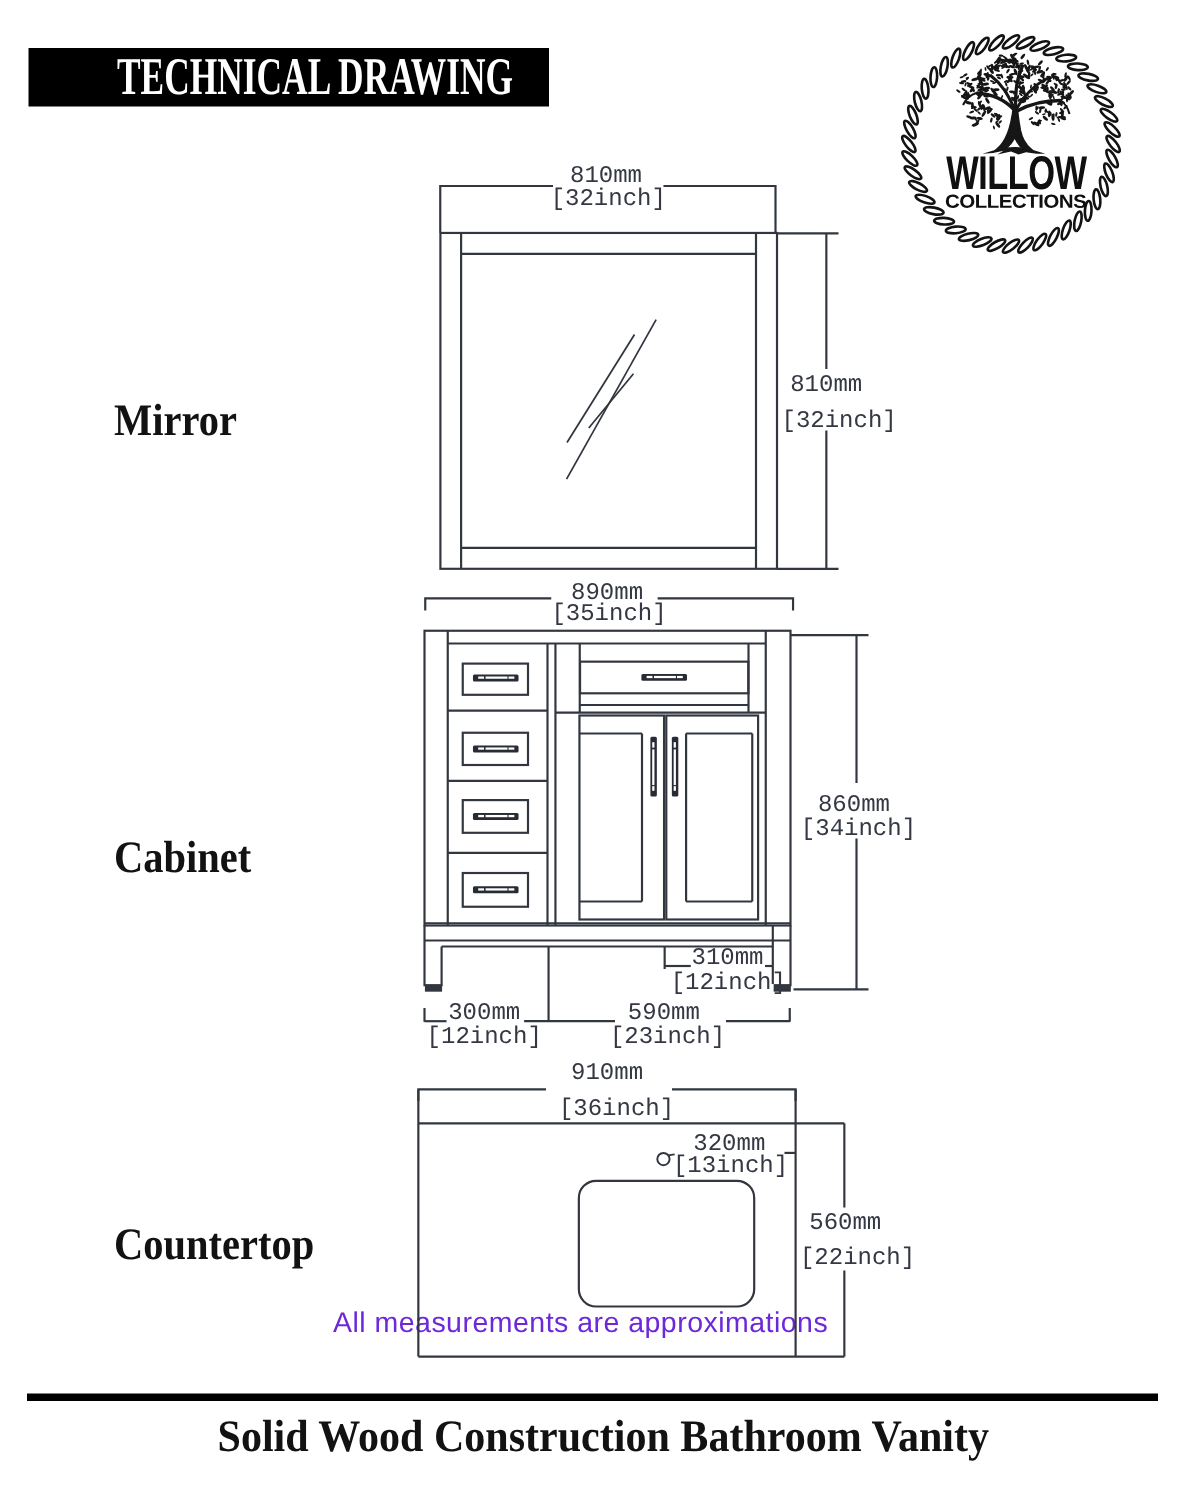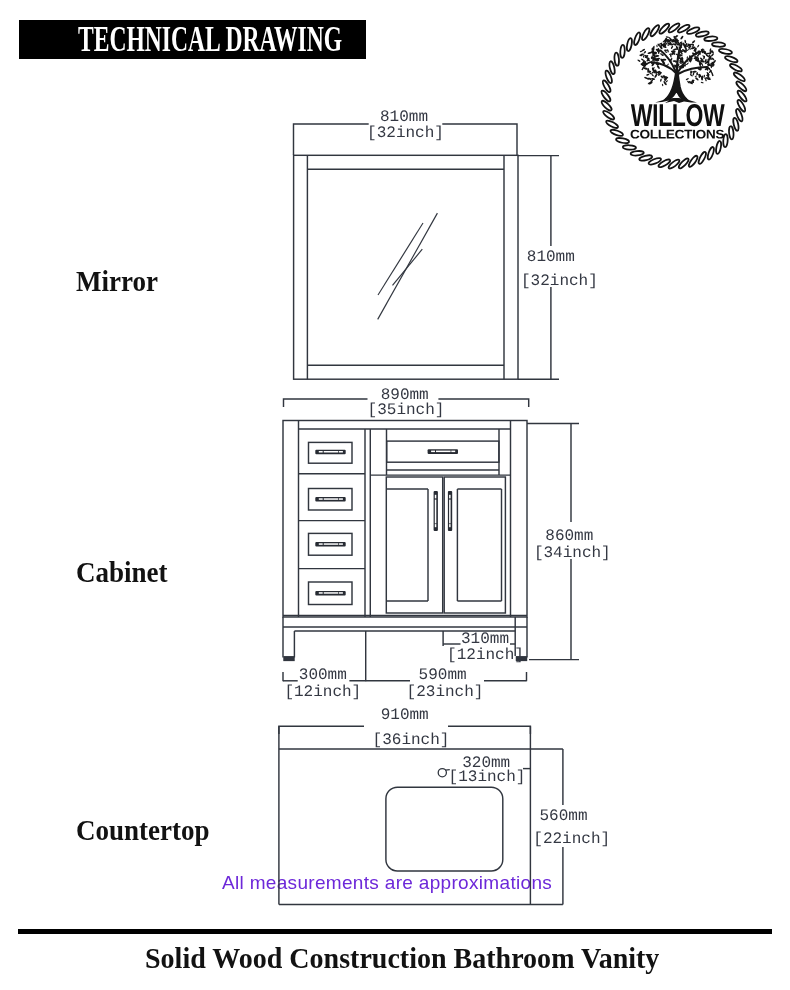--- a/index.html
+++ b/index.html
@@ -1,18 +1,18 @@
 <!DOCTYPE html>
 <html><head><meta charset="utf-8">
 <style>
   html,body { margin:0; padding:0; }
   body { width:790px; height:990px; background:#fff; position:relative;
          font-family:"Liberation Sans", sans-serif; overflow:hidden; }
   .abs { position:absolute; }
-  #banner { left:19px; top:20px; width:347px; height:39px; background:#000; }
+  #banner { left:19px; top:32px; width:347px; height:39px; background:#000; }
   #banner span { position:absolute; left:59px; top:-2px; color:#fff;
      font-family:"Liberation Serif", serif; font-weight:bold; font-size:36px;
      transform:scale(0.655,0.98); transform-origin:0 50%; white-space:nowrap; }
   .lbl { position:absolute; left:76px; font-family:"Liberation Serif", serif;
      font-weight:bold; font-size:30px; color:#121212; white-space:nowrap;
      transform:scale(0.9,1); transform-origin:0 0; }
   #approx { position:absolute; left:222px; top:872px; font-size:19px; color:#6d28d9;
      letter-spacing:0.32px; white-space:nowrap; }
   #rule { position:absolute; left:18px; top:929px; width:754px; height:5px; background:#000; }
   #title { position:absolute; left:145px; top:941px; font-family:"Liberation Serif", serif;

